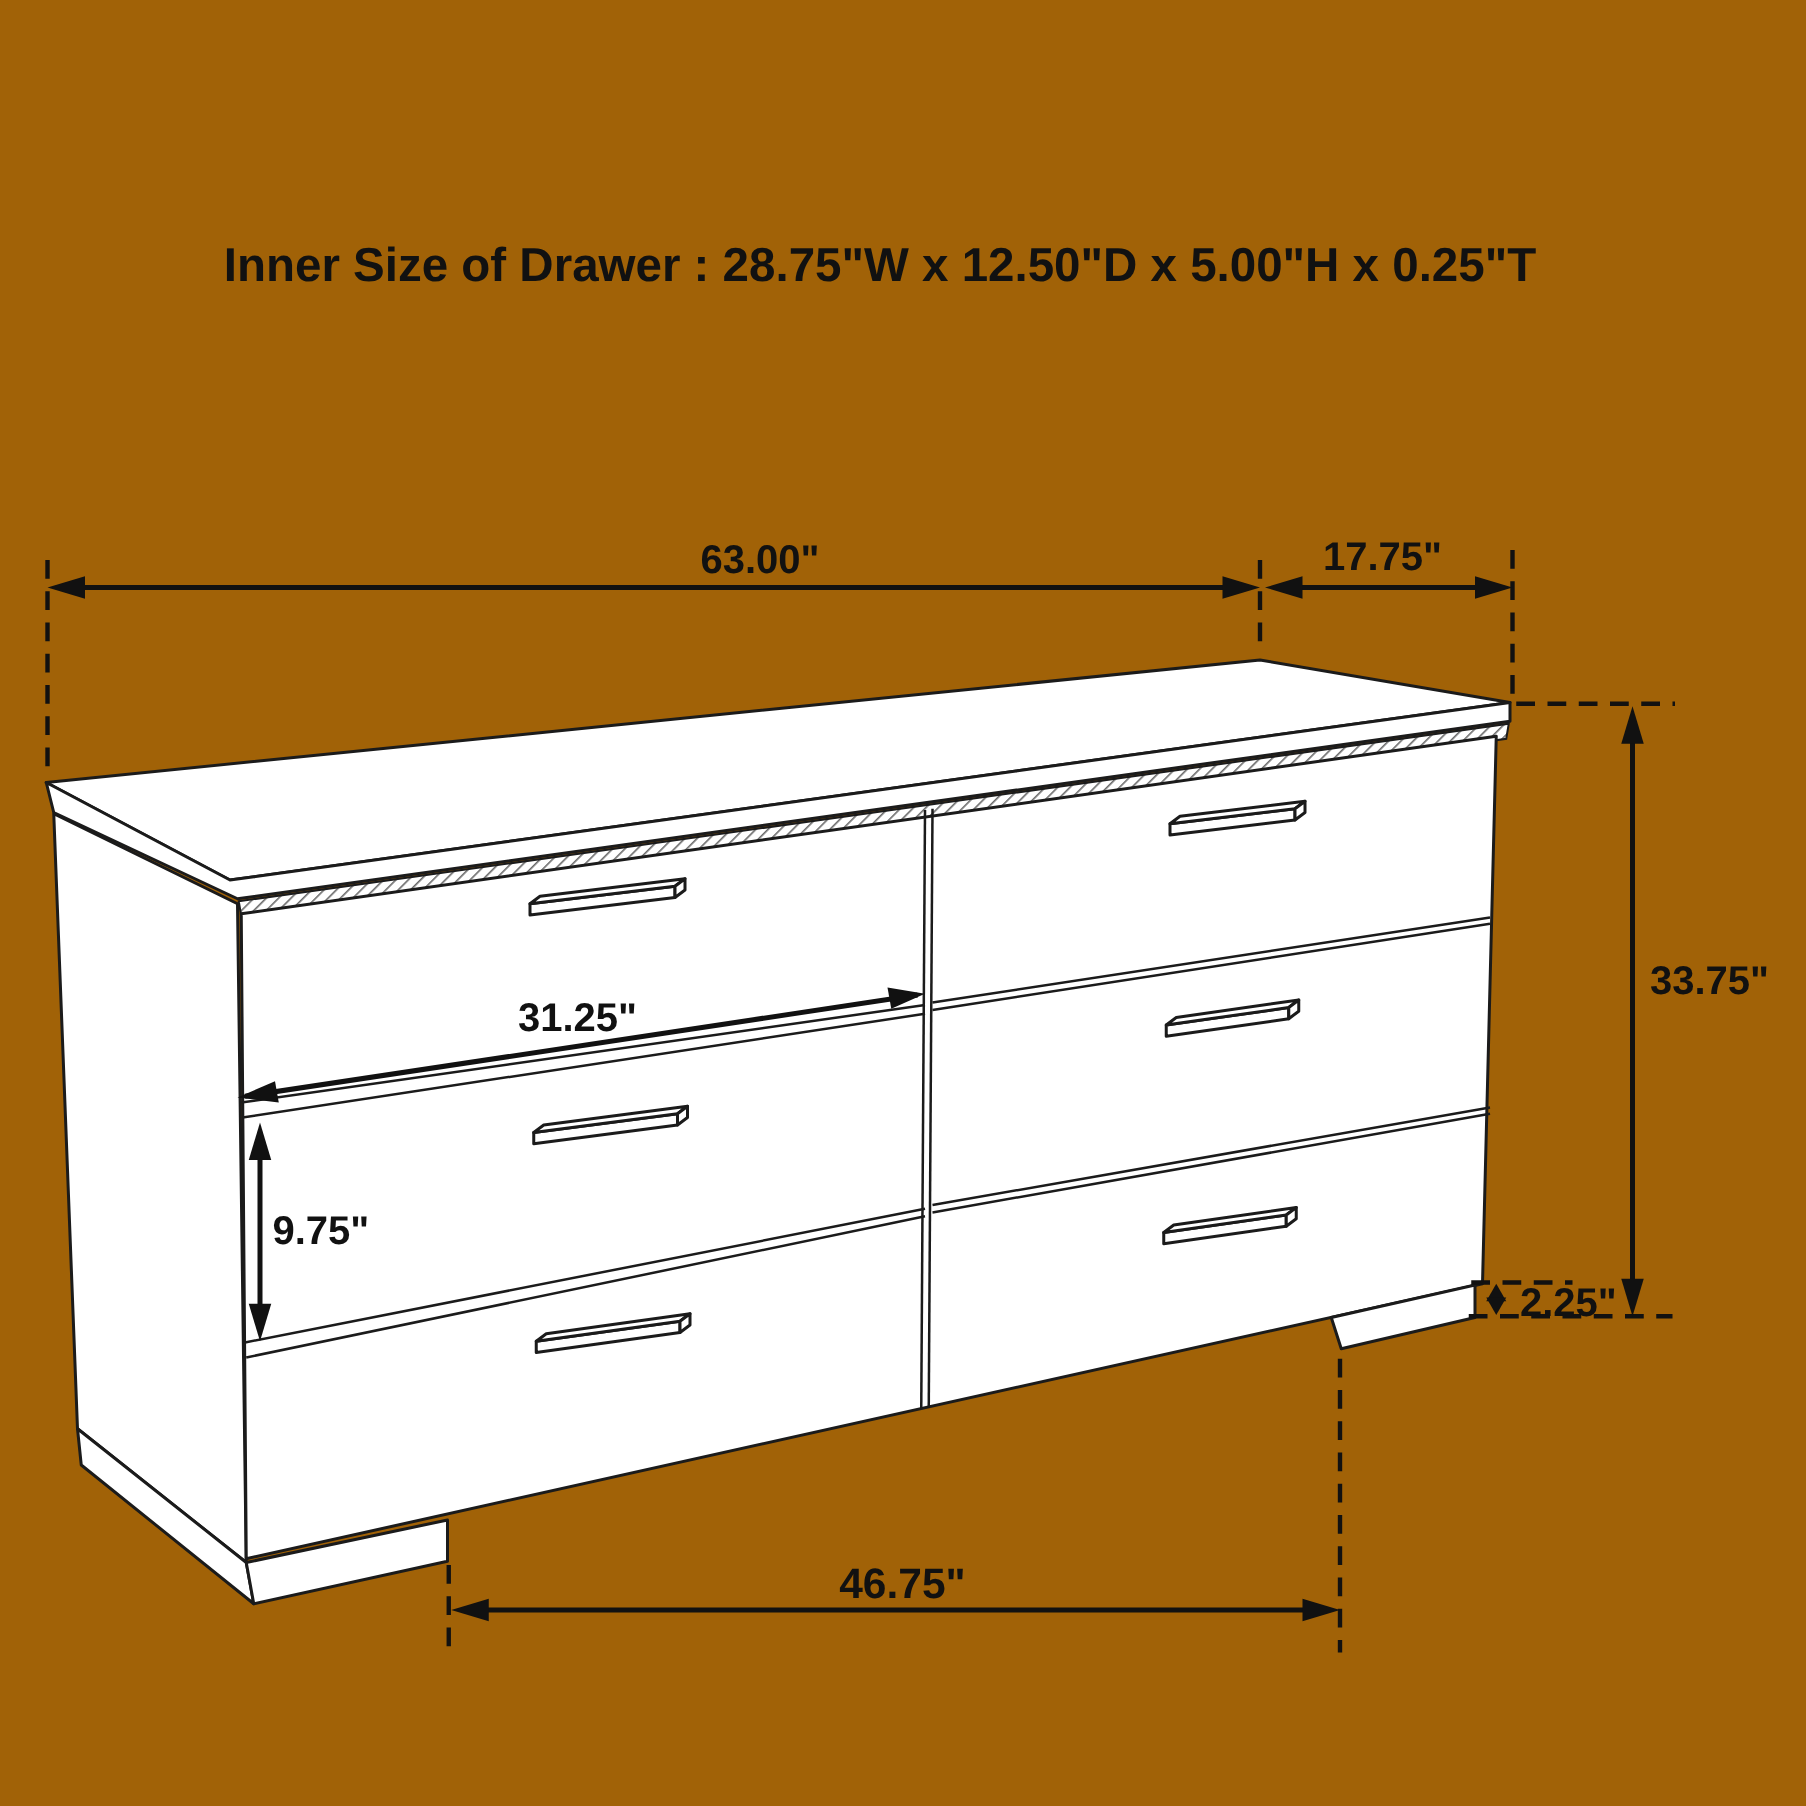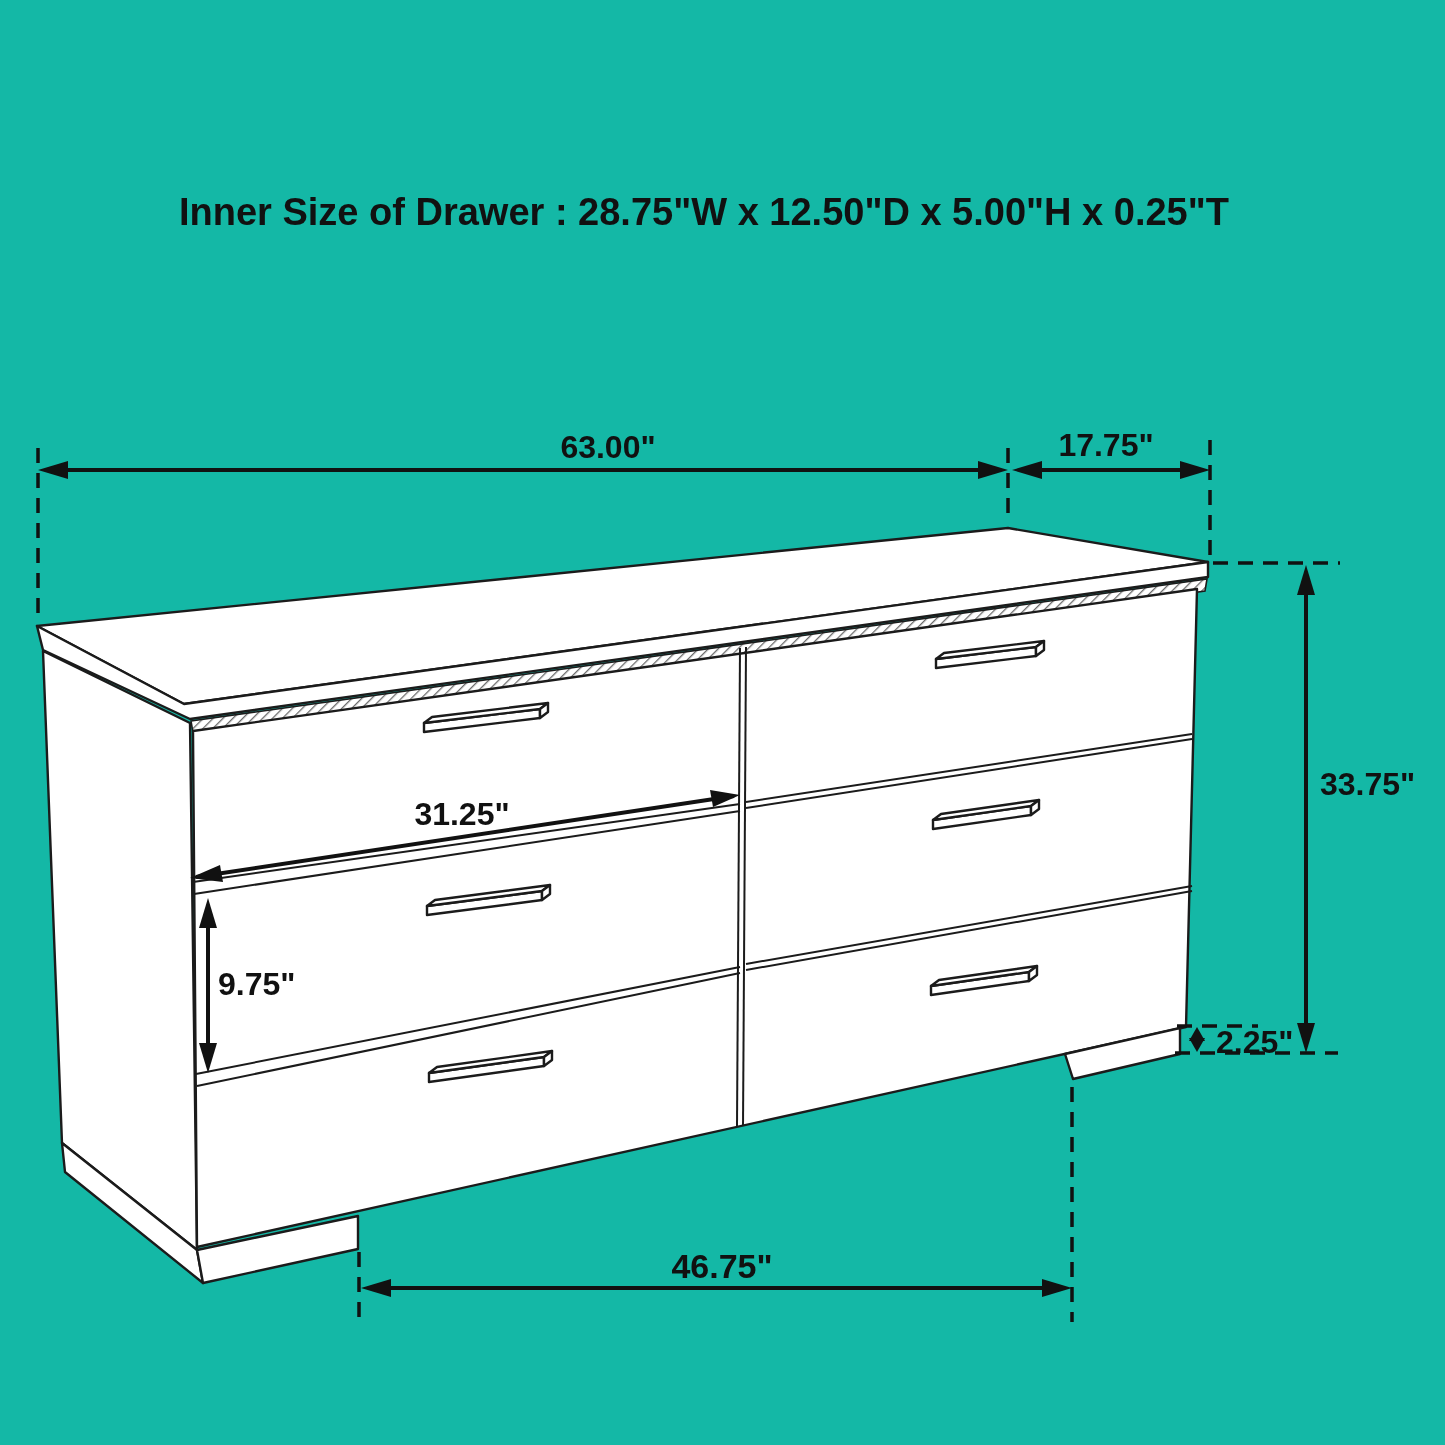--- a/index.html
+++ b/index.html
@@ -1,16 +1,16 @@
 <!DOCTYPE html>
 <html><head>
 <meta charset="utf-8">
 <style>
   html,body{margin:0;padding:0;background:#ffffff;}
-  #stage{position:relative;width:1445px;height:1445px;background:#14b8a6;overflow:hidden;
+  #stage{position:relative;width:1445px;height:1445px;background:#a16207;overflow:hidden;
          font-family:"Liberation Sans", sans-serif;}
   svg{position:absolute;left:0;top:0;}
   .outline{fill:#ffffff;stroke:#1b1b1b;stroke-width:2.4;stroke-linejoin:round;}
   .thin{fill:none;stroke:#1b1b1b;stroke-width:2;stroke-linejoin:round;}
   .dim{stroke:#111111;stroke-width:4;fill:none;}
   .dimthin{stroke:#111111;stroke-width:3;fill:none;}
   .dash{stroke:#111111;stroke-width:3.5;fill:none;stroke-dasharray:15 10;}
   .ah{fill:#111111;stroke:none;}
   .lbl{fill:#111111;font-weight:bold;font-size:32px;}
   .lbl-mid{text-anchor:middle;}

